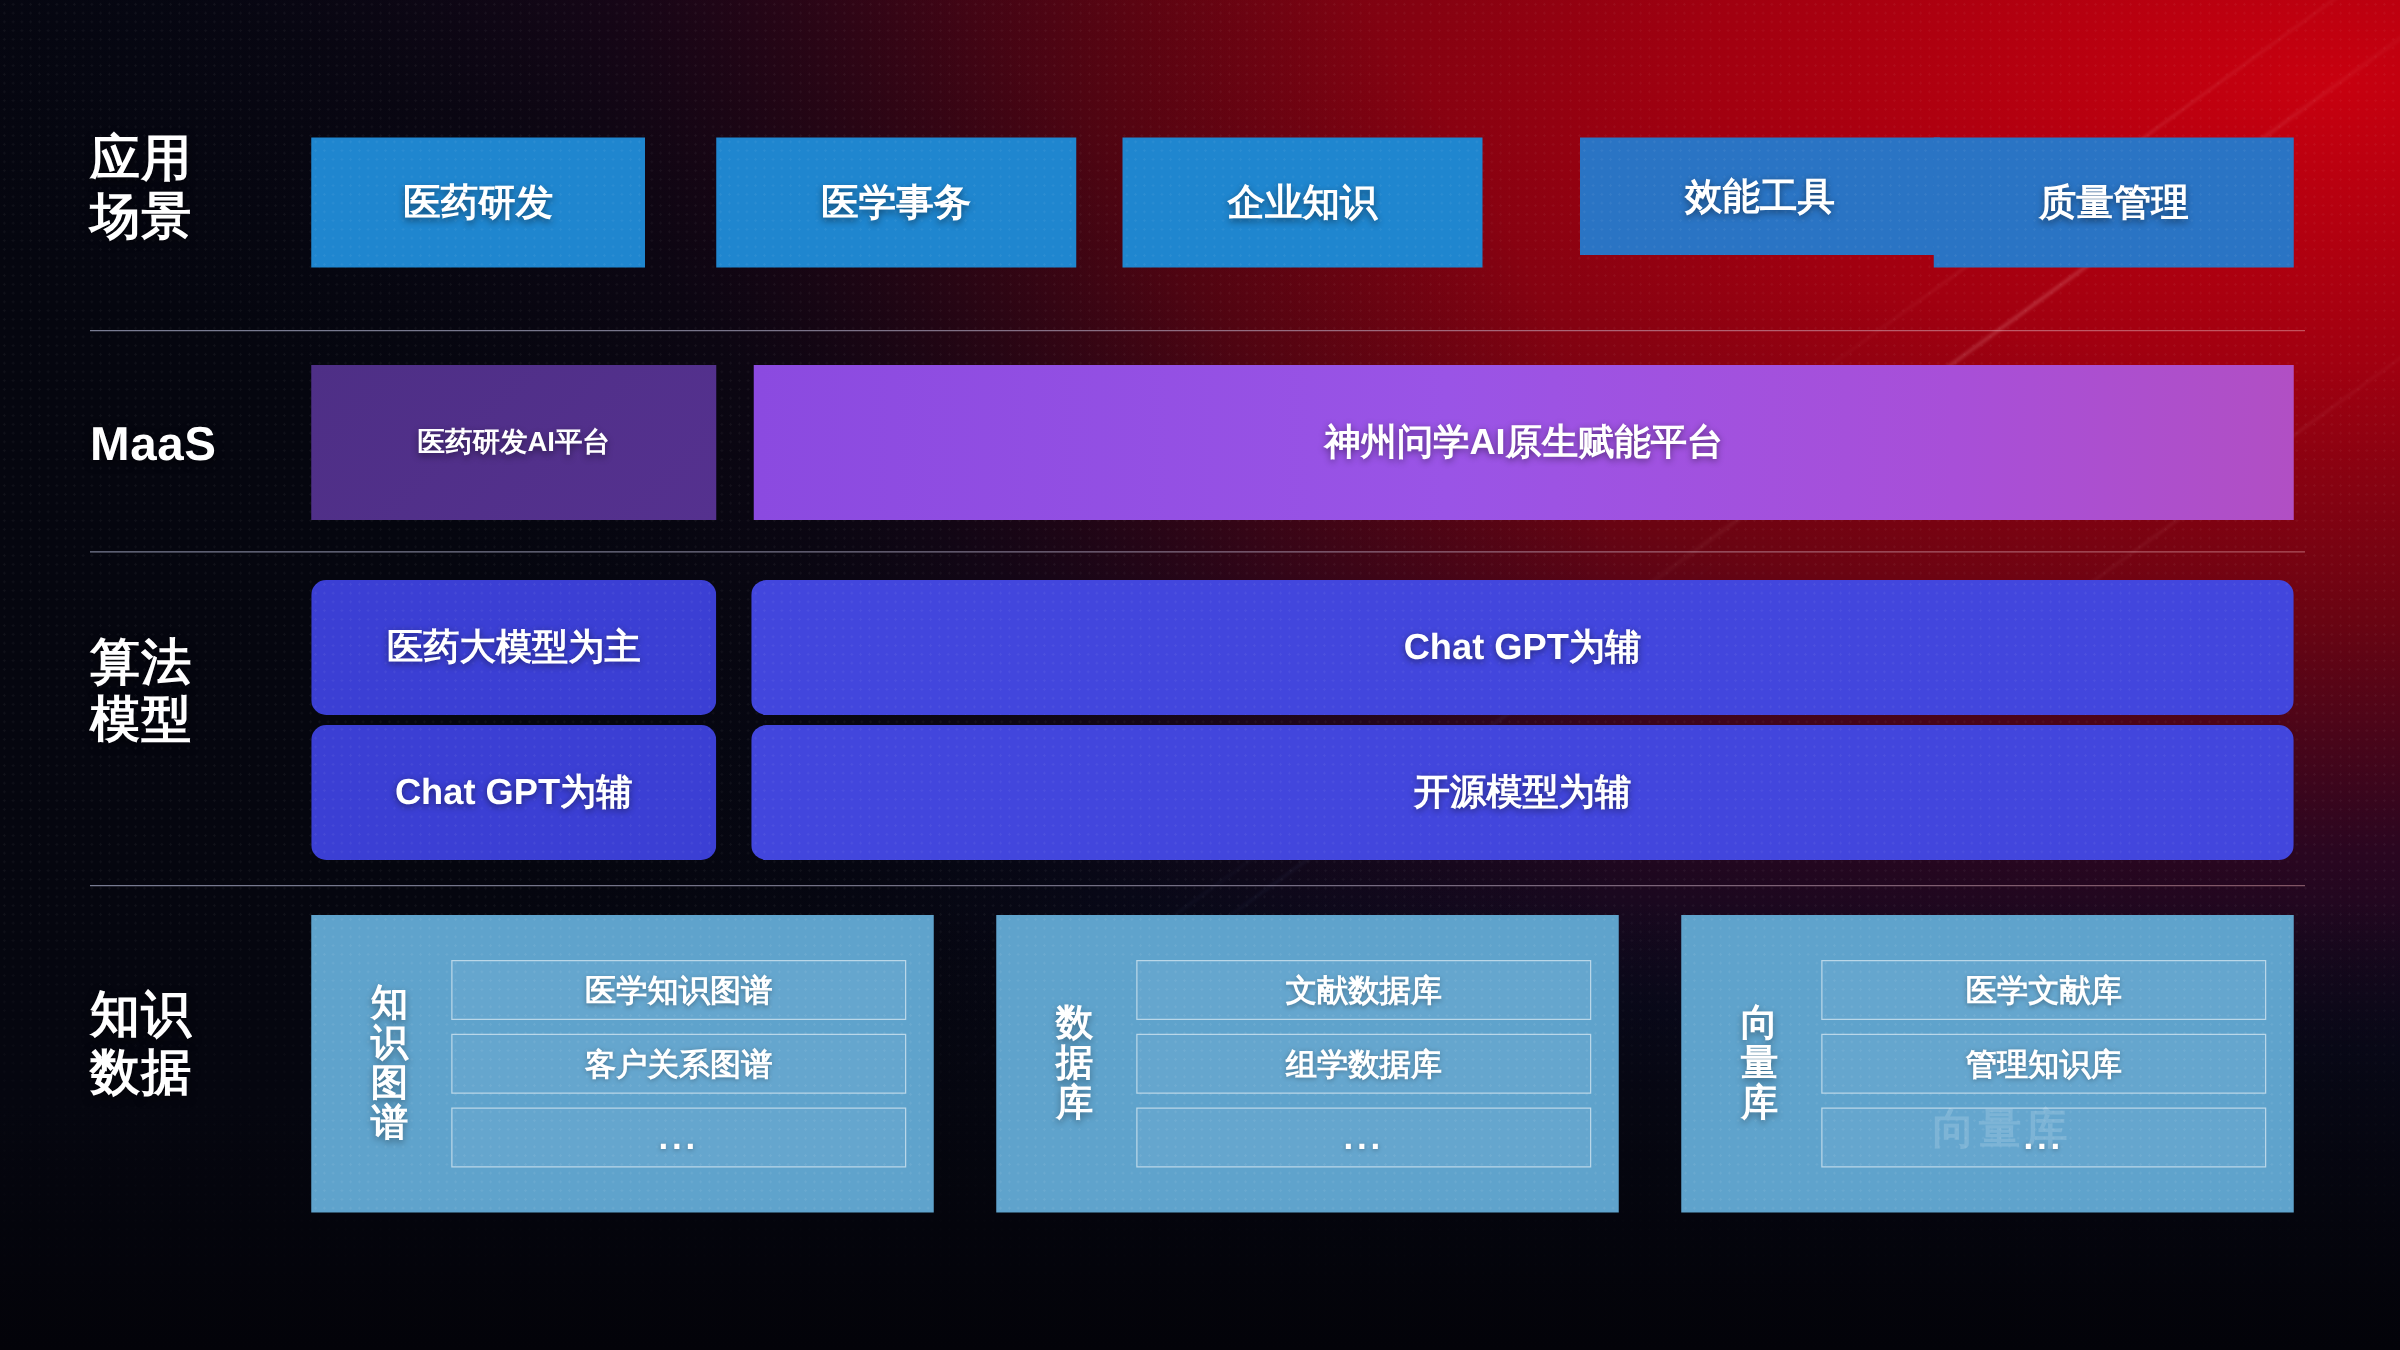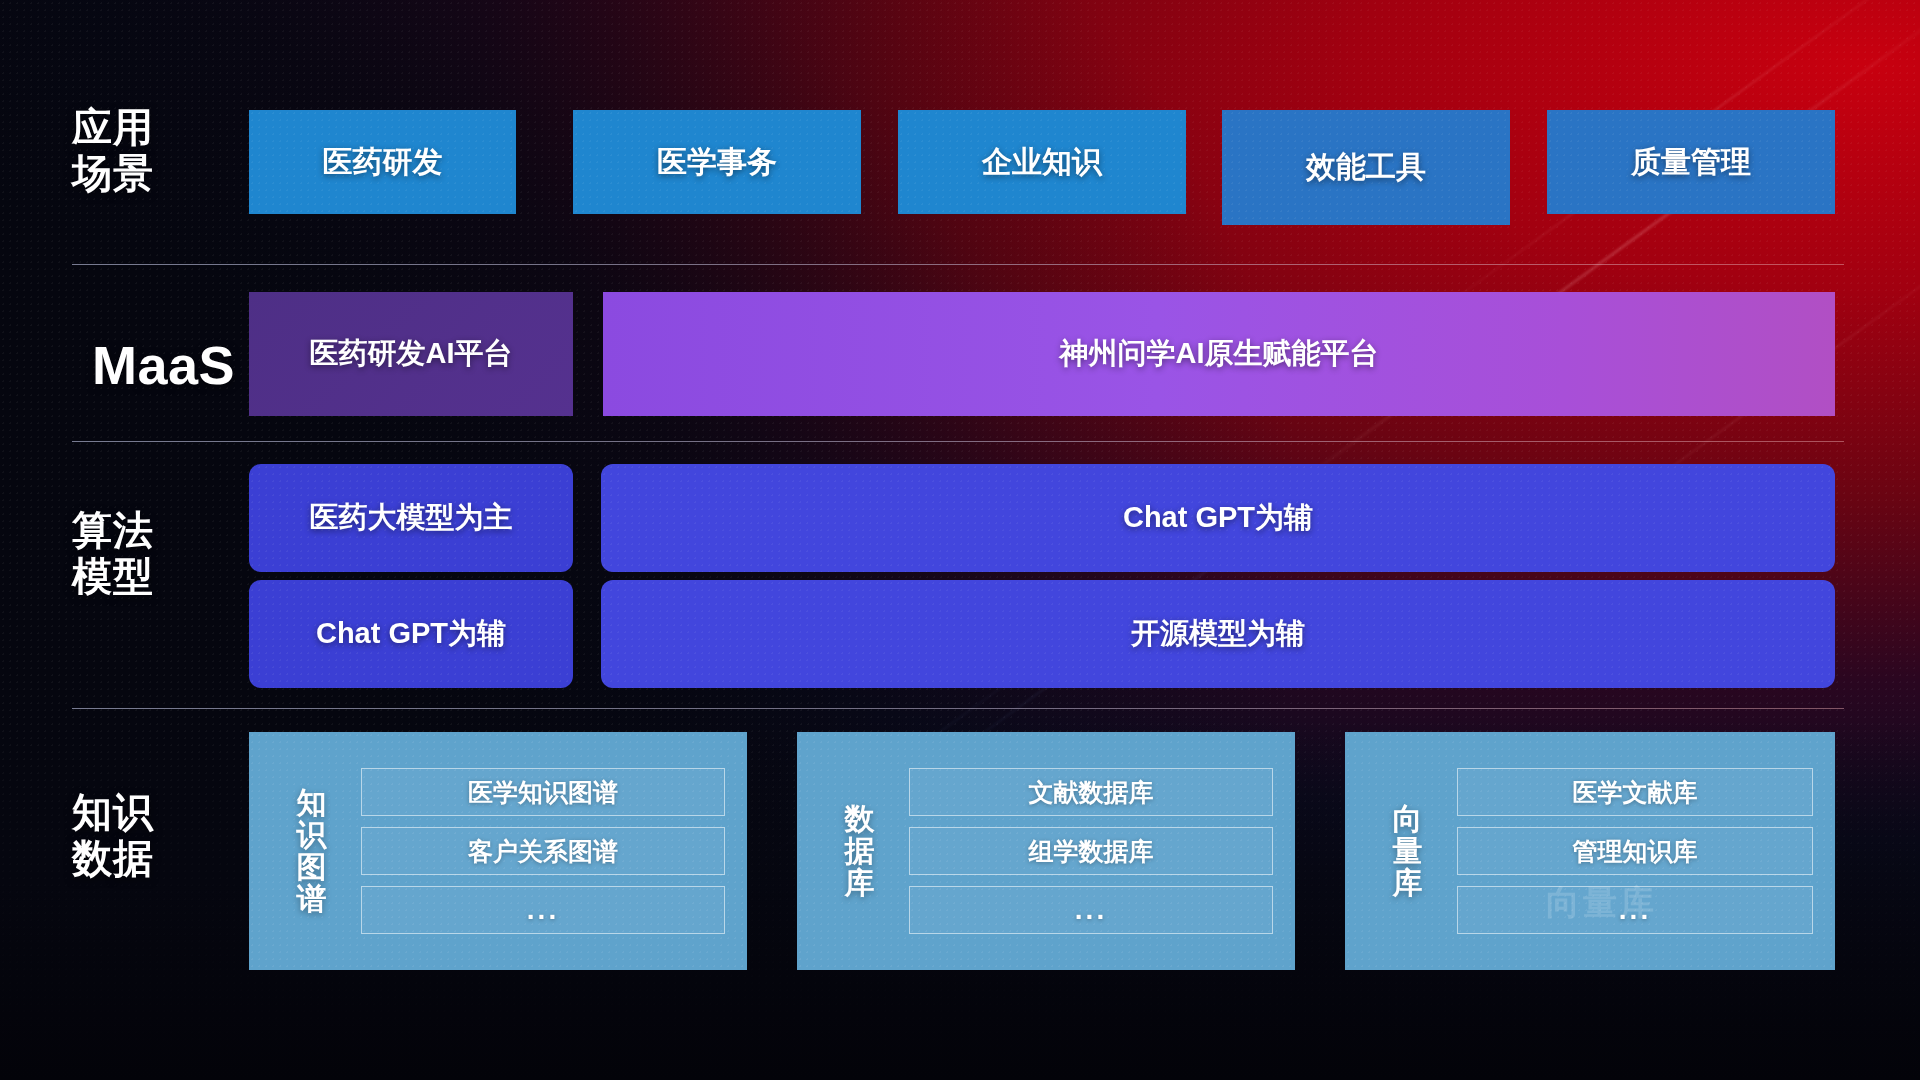--- a/index.html
+++ b/index.html
@@ -43,41 +43,41 @@
 
   
   .content{ position:absolute; inset:0; }
 
   .rowlabel{
     position:absolute; left:72px; width:150px;
     color:#ffffff; font-weight:bold; font-size:40px; line-height:1.14;
     text-align:left; letter-spacing:1px;
     text-shadow:0 2px 8px rgba(0,0,0,0.6);
   }
-  .rowlabel.latin{ font-size:54px; letter-spacing:0.5px;margin-left:20px; }
+  .rowlabel.latin{ font-size:38px; letter-spacing:0.5px; }
 
   .divider{
     position:absolute; left:72px; width:1772px; height:1px;
     background:linear-gradient(90deg, rgba(190,195,225,0.62) 0%, rgba(200,190,215,0.55) 55%, rgba(230,170,175,0.48) 100%);
   }
 
   .box{
     position:absolute;
     display:flex; align-items:center; justify-content:center;
     color:#ffffff; font-weight:bold;
     text-shadow:0 2px 6px rgba(0,0,0,0.45);
     background-image:radial-gradient(rgba(255,255,255,0.055) 1px, transparent 1px);
     background-size:7px 7px;
   }
   .box > span{ position:relative; }
 
   .app{ background-color:#1f86cf; font-size:30px; }
   .app.deep{ background-color:#2a74c4; }
 
-  .maas-left{ background:linear-gradient(135deg,#4e2f86 0%,#55318f 100%); font-size:29px; }
+  .maas-left{ background:linear-gradient(135deg,#4e2f86 0%,#55318f 100%); font-size:22px; }
   .maas-right{ background:linear-gradient(90deg,#8b4ae0 0%,#9a54e6 45%,#a84fd8 78%,#b14fc4 100%); font-size:29px; }
 
   .algo{ background-color:#3b3fd4; font-size:29px;border-radius:12px; }
   .algo.alt{ background-color:#4246dd; }
 
   .kpanel{
     position:absolute;
     background-color:#5fa3cc;
     background-image:radial-gradient(rgba(255,255,255,0.07) 1px, transparent 1px);
     background-size:7px 7px;
@@ -130,21 +130,21 @@
 
     <div class="box app" style="left:249px;top:110px;width:267px;height:104px;">
       <span>医药研发</span>
     </div>
     <div class="box app" style="left:573px;top:110px;width:288px;height:104px;">
       <span>医学事务</span>
     </div>
     <div class="box app" style="left:898px;top:110px;width:288px;height:104px;">
       <span>企业知识</span>
     </div>
-    <div class="box app deep" style="left:1222px;top:110px;width:288px;height:115px;">
+    <div class="box app deep" style="left:1264px;top:110px;width:288px;height:94px;">
       <span>效能工具</span>
     </div>
     <div class="box app deep" style="left:1547px;top:110px;width:288px;height:104px;">
       <span>质量管理</span>
     </div>
 
     <div class="divider" style="top:264px;"></div>
 
     <div class="rowlabel latin" style="top:335px;">
       <div>MaaS</div>

